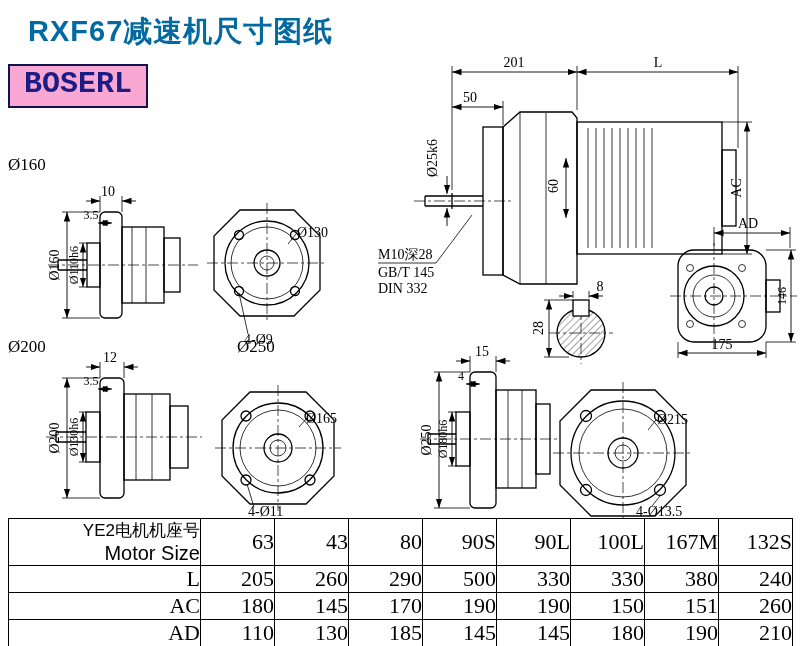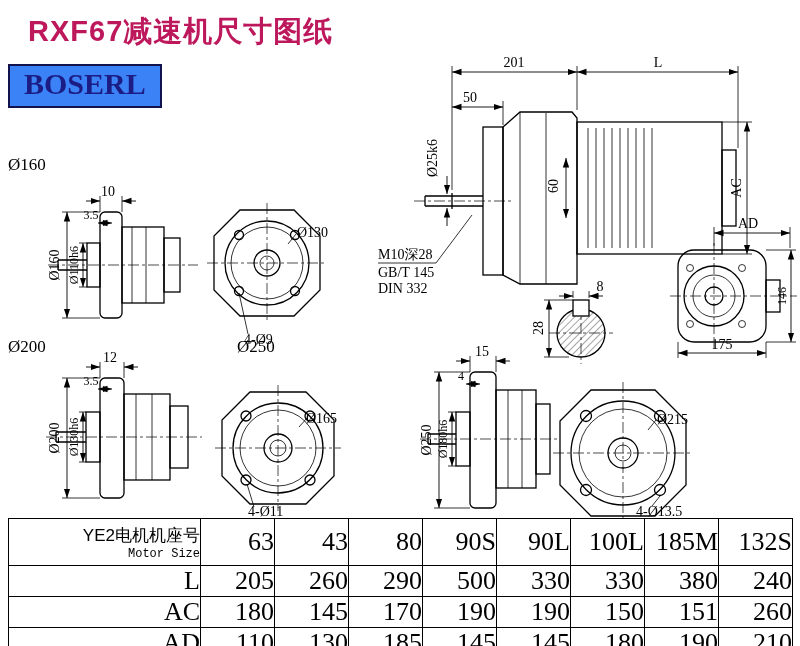--- a/index.html
+++ b/index.html
@@ -1,40 +1,40 @@
 <!DOCTYPE html>
 <html><head>
 <meta charset="utf-8">
 <style>
   html,body{margin:0;padding:0;}
   body{width:800px;height:646px;background:#fff;position:relative;
        font-family:"Liberation Sans",sans-serif;}
   #stage{position:relative;width:800px;height:646px;overflow:hidden;background:#fff;}
   #page-title{position:absolute;left:28px;top:12px;font-size:29px;font-weight:bold;
-      color:#be185d;letter-spacing:1px;white-space:nowrap;text-align:right;}
-  #logo-box{position:absolute;left:8px;top:64px;border:2px solid #12124e;background:#3b82f6;
-      color:#1c1c85;font-family:Liberation Serif, serif;font-weight:bold;
+      color:#0369a1;letter-spacing:1px;white-space:nowrap;text-align:right;}
+  #logo-box{position:absolute;left:8px;top:64px;border:2px solid #12124e;background:#f9a8d4;
+      color:#1c1c85;font-family:Liberation Mono, monospace;font-weight:bold;
       font-size:30px;padding:1px 14px 4px 14px;line-height:1.15;}
   #drawing{position:absolute;left:0;top:0;}
   .ol{fill:none;stroke:#000;stroke-width:1.3px;}
   .thin{fill:none;stroke:#000;stroke-width:0.8px;}
   .dim,.dim1{fill:none;stroke:#000;stroke-width:0.9px;}
   .cl{fill:none;stroke:#000;stroke-width:0.7px;stroke-dasharray:11 3 3 3;}
   .t{font-family:"Liberation Serif",serif;font-size:14px;fill:#000;}
   .ts{font-family:"Liberation Serif",serif;font-size:12px;fill:#000;}
   .tl{font-size:17px;}
   #dim-table{position:absolute;left:8px;top:518px;width:784px;border-collapse:collapse;
       background:#fff;text-align:right;table-layout:fixed;z-index:5;}
   #dim-table th,#dim-table td{border:1.6px solid #000;padding:0;vertical-align:middle;
       font-weight:normal;}
   #dim-table tr.hrow th{height:46px;}
   #dim-table tr.drow th,#dim-table tr.drow td{height:26px;}
-  .num{font-family:"Liberation Serif",serif;font-size:26px;}
+  .num{font-family:"Liberation Serif",serif;font-size:22px;}
   .cn{font-size:17px;font-family:"Liberation Sans",sans-serif;}
-  .en{font-size:12px;font-family:Liberation Mono, monospace;}
+  .en{font-size:20px;font-family:Liberation Sans, sans-serif;}
 </style>
 </head>
 <body>
 
 <div id="stage">
 
   <div id="page-title">RXF67减速机尺寸图纸</div>
   <div id="logo-box">BOSERL</div>
 
   <svg id="drawing" width="800" height="546" viewBox="0 0 800 546" xmlns="http://www.w3.org/2000/svg">
@@ -284,21 +284,21 @@
         <th>
           <div class="cn">YE2电机机座号</div>
           <div class="en">Motor Size</div>
         </th>
         <th class="num">63</th>
         <th class="num">43</th>
         <th class="num">80</th>
         <th class="num">90S</th>
         <th class="num">90L</th>
         <th class="num">100L</th>
-        <th class="num">185M</th>
+        <th class="num">167M</th>
         <th class="num">132S</th>
       </tr>
       <tr class="drow">
         <th class="num">L</th>
         <td class="num">205</td>
         <td class="num">260</td>
         <td class="num">290</td>
         <td class="num">500</td>
         <td class="num">330</td>
         <td class="num">330</td>

